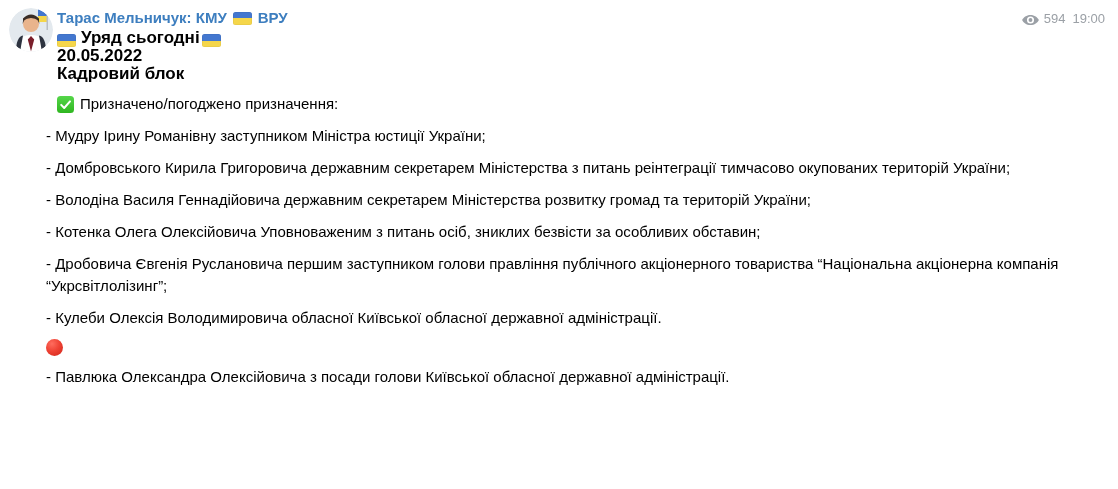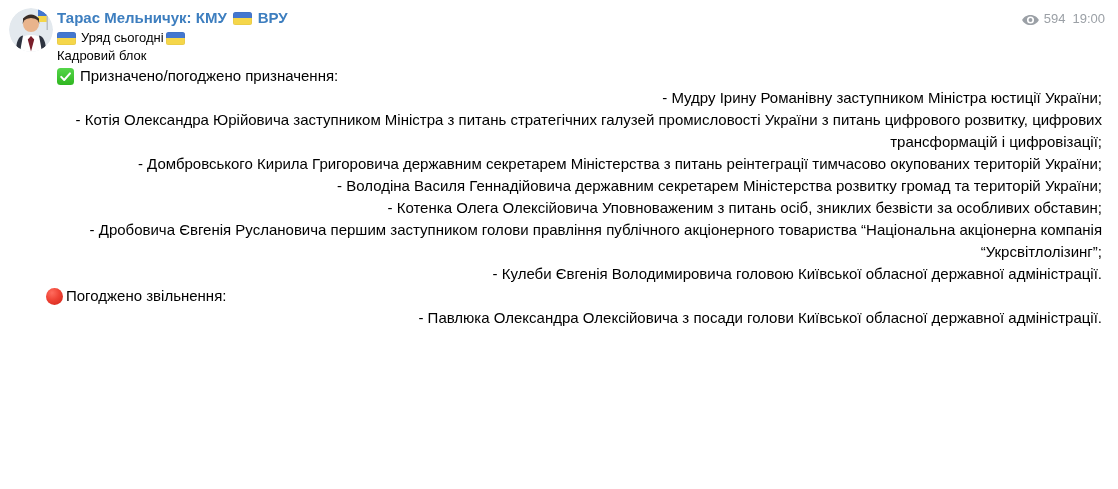--- a/index.html
+++ b/index.html
@@ -29,36 +29,36 @@
   .meta .eye { display: inline-flex; margin-right: 5px; margin-top: 1px; }
   .meta .views { margin-right: 7px; }
 
   
   .header { padding: 8px 60px 0 57px; }
   .channel-name {
     font-size: 15px; font-weight: 700; line-height: 20px;
     color: #3d7ebf; cursor: pointer; margin-bottom: 1px;
     display: flex; align-items: center;
   }
-  .intro-line { font-size: 13px; line-height: 18px; display: flex; align-items: center; }
+  .intro-line { font-size: 17px; line-height: 18px; display: flex; align-items: flex-end; font-weight: bold; }
 
   
   .flag {
     display: inline-block; width: 19px; height: 13px;
     border-radius: 2.5px; flex: 0 0 auto;
     background: linear-gradient(to bottom, #4377cf 0 50%, #f5d64a 50% 100%);
     box-shadow: inset 0 0 0 0.5px rgba(0,0,0,0.08);
   }
   .flag.lead  { margin-right: 5px; }
   .flag.trail { margin-left: 2px; }
   .flag.mid   { margin: 0 6px; }
 
   
   .post-body { padding: 0 16px 0 46px; }
-  .post-body p { font-size: 15px; line-height: 22px; margin: 0 0; text-align: right; }
+  .post-body p { font-size: 15px; line-height: 22px; margin: 10px 0; }
   .para-heading { display: flex; align-items: center; }
 
   .emoji { display: inline-flex; flex: 0 0 auto; }
   .emoji.check { width: 17px; height: 17px; margin-left: 11px; margin-right: 6px; }
   .emoji.redcircle {
     width: 17px; height: 17px; border-radius: 50%; margin-right: 3px;
     background: radial-gradient(circle at 35% 28%, #ff6c5e 0%, #ef4335 45%, #cf2318 100%);
   }
 </style>
 </head>
@@ -104,20 +104,21 @@
     <div class="channel-name">
       <span>Тарас Мельничук: КМУ</span>
       <span class="flag mid"></span>
       <span>ВРУ</span>
     </div>
     <div class="intro-line">
       <span class="flag lead"></span>
       <span>Уряд сьогодні</span>
       <span class="flag trail"></span>
     </div>
+    <div class="intro-line">20.05.2022</div>
     <div class="intro-line">Кадровий блок</div>
   </div>
 
   <div class="post-body">
 
     <p class="para-heading">
       <span class="emoji check">
         <svg width="17" height="17" viewBox="0 0 17 17">
           <defs>
             <linearGradient id="ckg" x1="0" y1="0" x2="0" y2="1">
@@ -126,28 +127,26 @@
             </linearGradient>
           </defs>
           <rect width="17" height="17" rx="3.5" fill="url(#ckg)"></rect>
           <path d="M4.2 8.9l3 3.1 5.8-6.6" stroke="#fff" stroke-width="2" fill="none" stroke-linecap="round" stroke-linejoin="round"></path>
         </svg>
       </span>
       <span>Призначено/погоджено призначення:</span>
     </p>
 
     <p>- Мудру Ірину Романівну заступником Міністра юстиції України;</p>
-    <p>- Котія Олександра Юрійовича заступником Міністра з питань стратегічних галузей промисловості України з питань цифрового розвитку, цифрових трансформацій і цифровізації;</p>
     <p>- Домбровського Кирила Григоровича державним секретарем Міністерства з питань реінтеграції тимчасово окупованих територій України;</p>
     <p>- Володіна Василя Геннадійовича державним секретарем Міністерства розвитку громад та територій України;</p>
     <p>- Котенка Олега Олексійовича Уповноваженим з питань осіб, зниклих безвісти за особливих обставин;</p>
     <p>- Дробовича Євгенія Руслановича першим заступником голови правління публічного акціонерного товариства “Національна акціонерна компанія “Укрсвітлолізинг”;</p>
-    <p>- Кулеби Євгенія Володимировича головою Київської обласної державної адміністрації.</p>
+    <p>- Кулеби Олексія Володимировича обласної Київської обласної державної адміністрації.</p>
 
     <p class="para-heading">
       <span class="emoji redcircle"></span>
-      <span>Погоджено звільнення:</span>
     </p>
 
     <p>- Павлюка Олександра Олексійовича з посади голови Київської обласної державної адміністрації.</p>
 
   </div>
 </div>
 
 </body></html>

